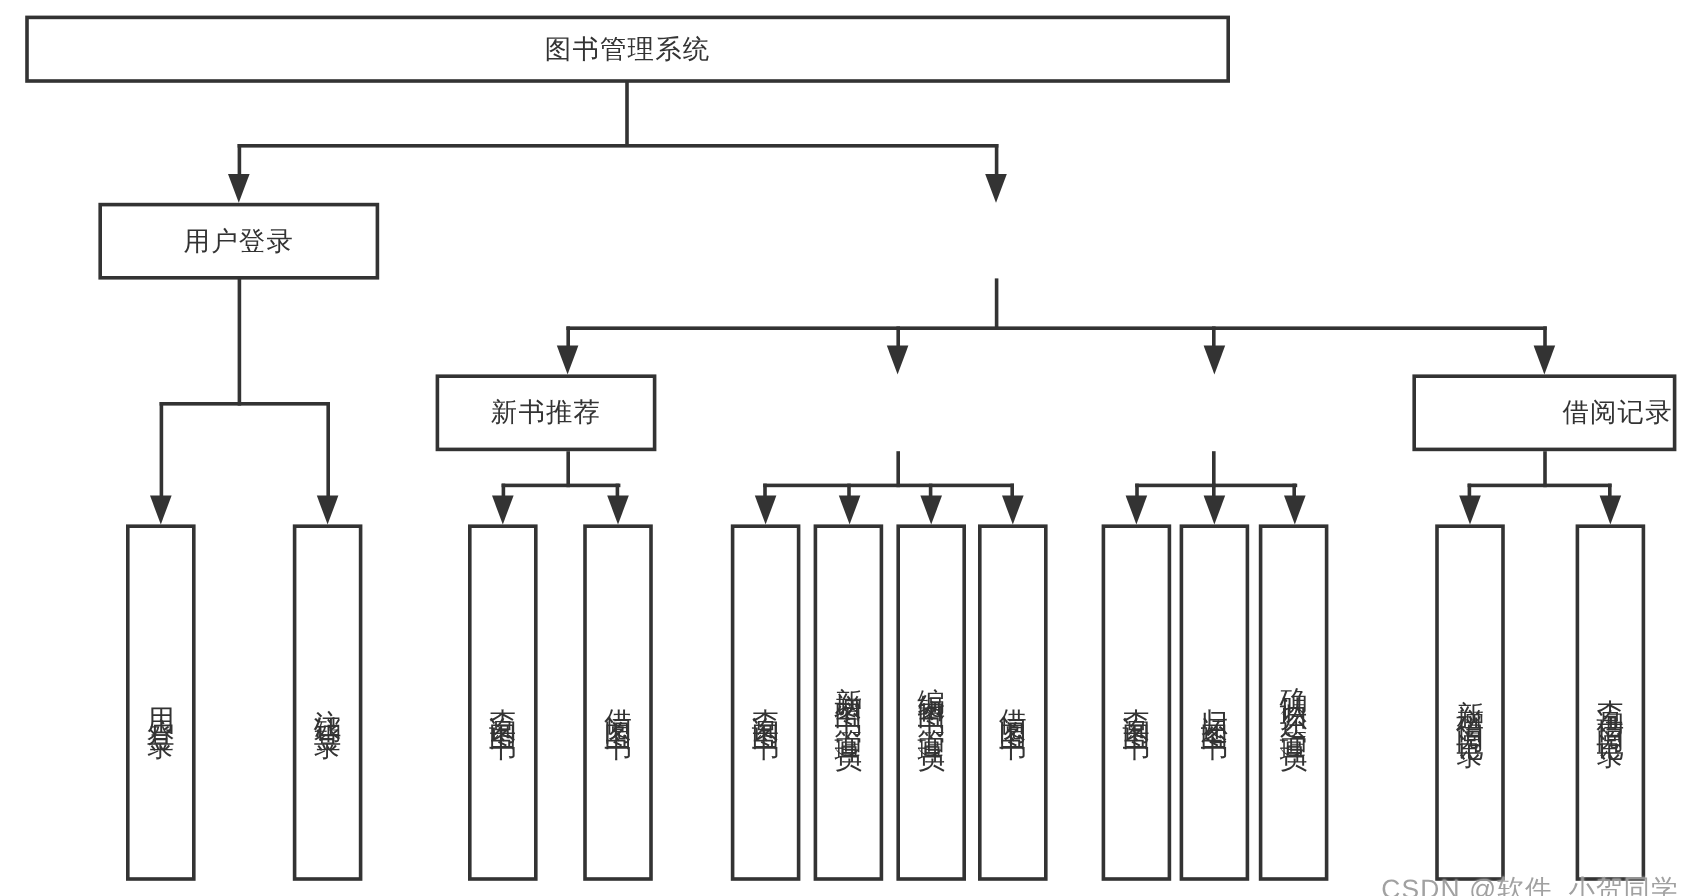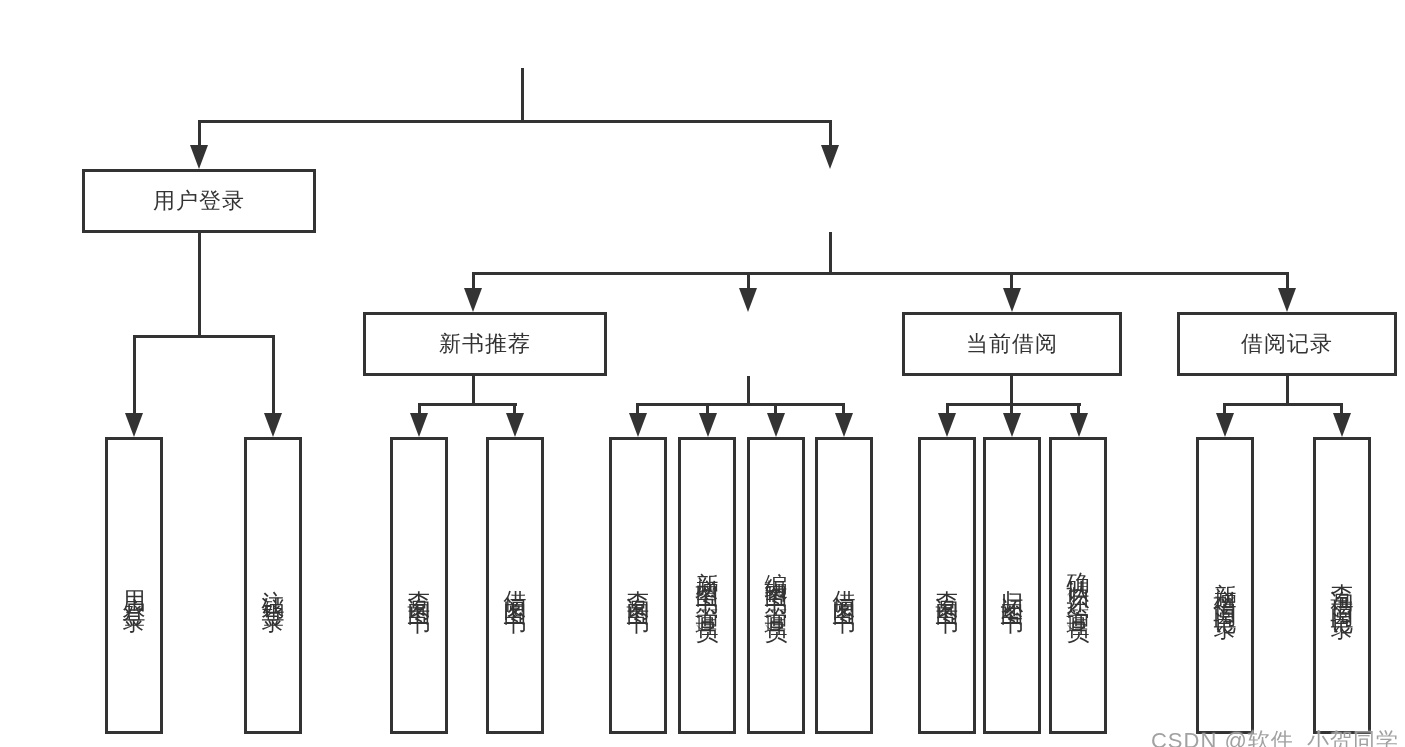--- a/index.html
+++ b/index.html
@@ -69,32 +69,32 @@
     white-space: nowrap;
     z-index: 5;
     margin-top: 12px;
   }
 </style>
 </head>
 <body>
 
 <div id="canvas">
 
+  <div class="node h-label" style="left:21px; top:13px; width:1004px; height:56px;">
+    <span>图书管理系统</span>
+  </div>
 
   <div class="node h-label" style="left:82px; top:169px; width:234px; height:64px;">
     <span>用户登录</span>
   </div>
 
-  <div class="node h-label" style="left:363px; top:312px; width:244px; height:64px;">
+  <div class="node h-label" style="left:363px; top:312px; width:184px; height:64px;">
     <span>新书推荐</span>
   </div>
-  <div class="node h-label" style="left:902px; top:312px; width:220px; height:64px;">
-    <span>当前借阅</span>
-  </div>
-  <div class="node h-label" style="left:1177px; top:312px; width:220px; height:64px;">
+  <div class="node h-label" style="left:1177px; top:312px; width:220px; height:64px;justify-content:flex-end;">
     <span>借阅记录</span>
   </div>
 
   <div class="node leaf" style="left:105px;">
     <span class="vtext">用户登录</span>
   </div>
   <div class="node leaf" style="left:244px;">
     <span class="vtext">注销登录</span>
   </div>
   <div class="node leaf" style="left:390px;">

